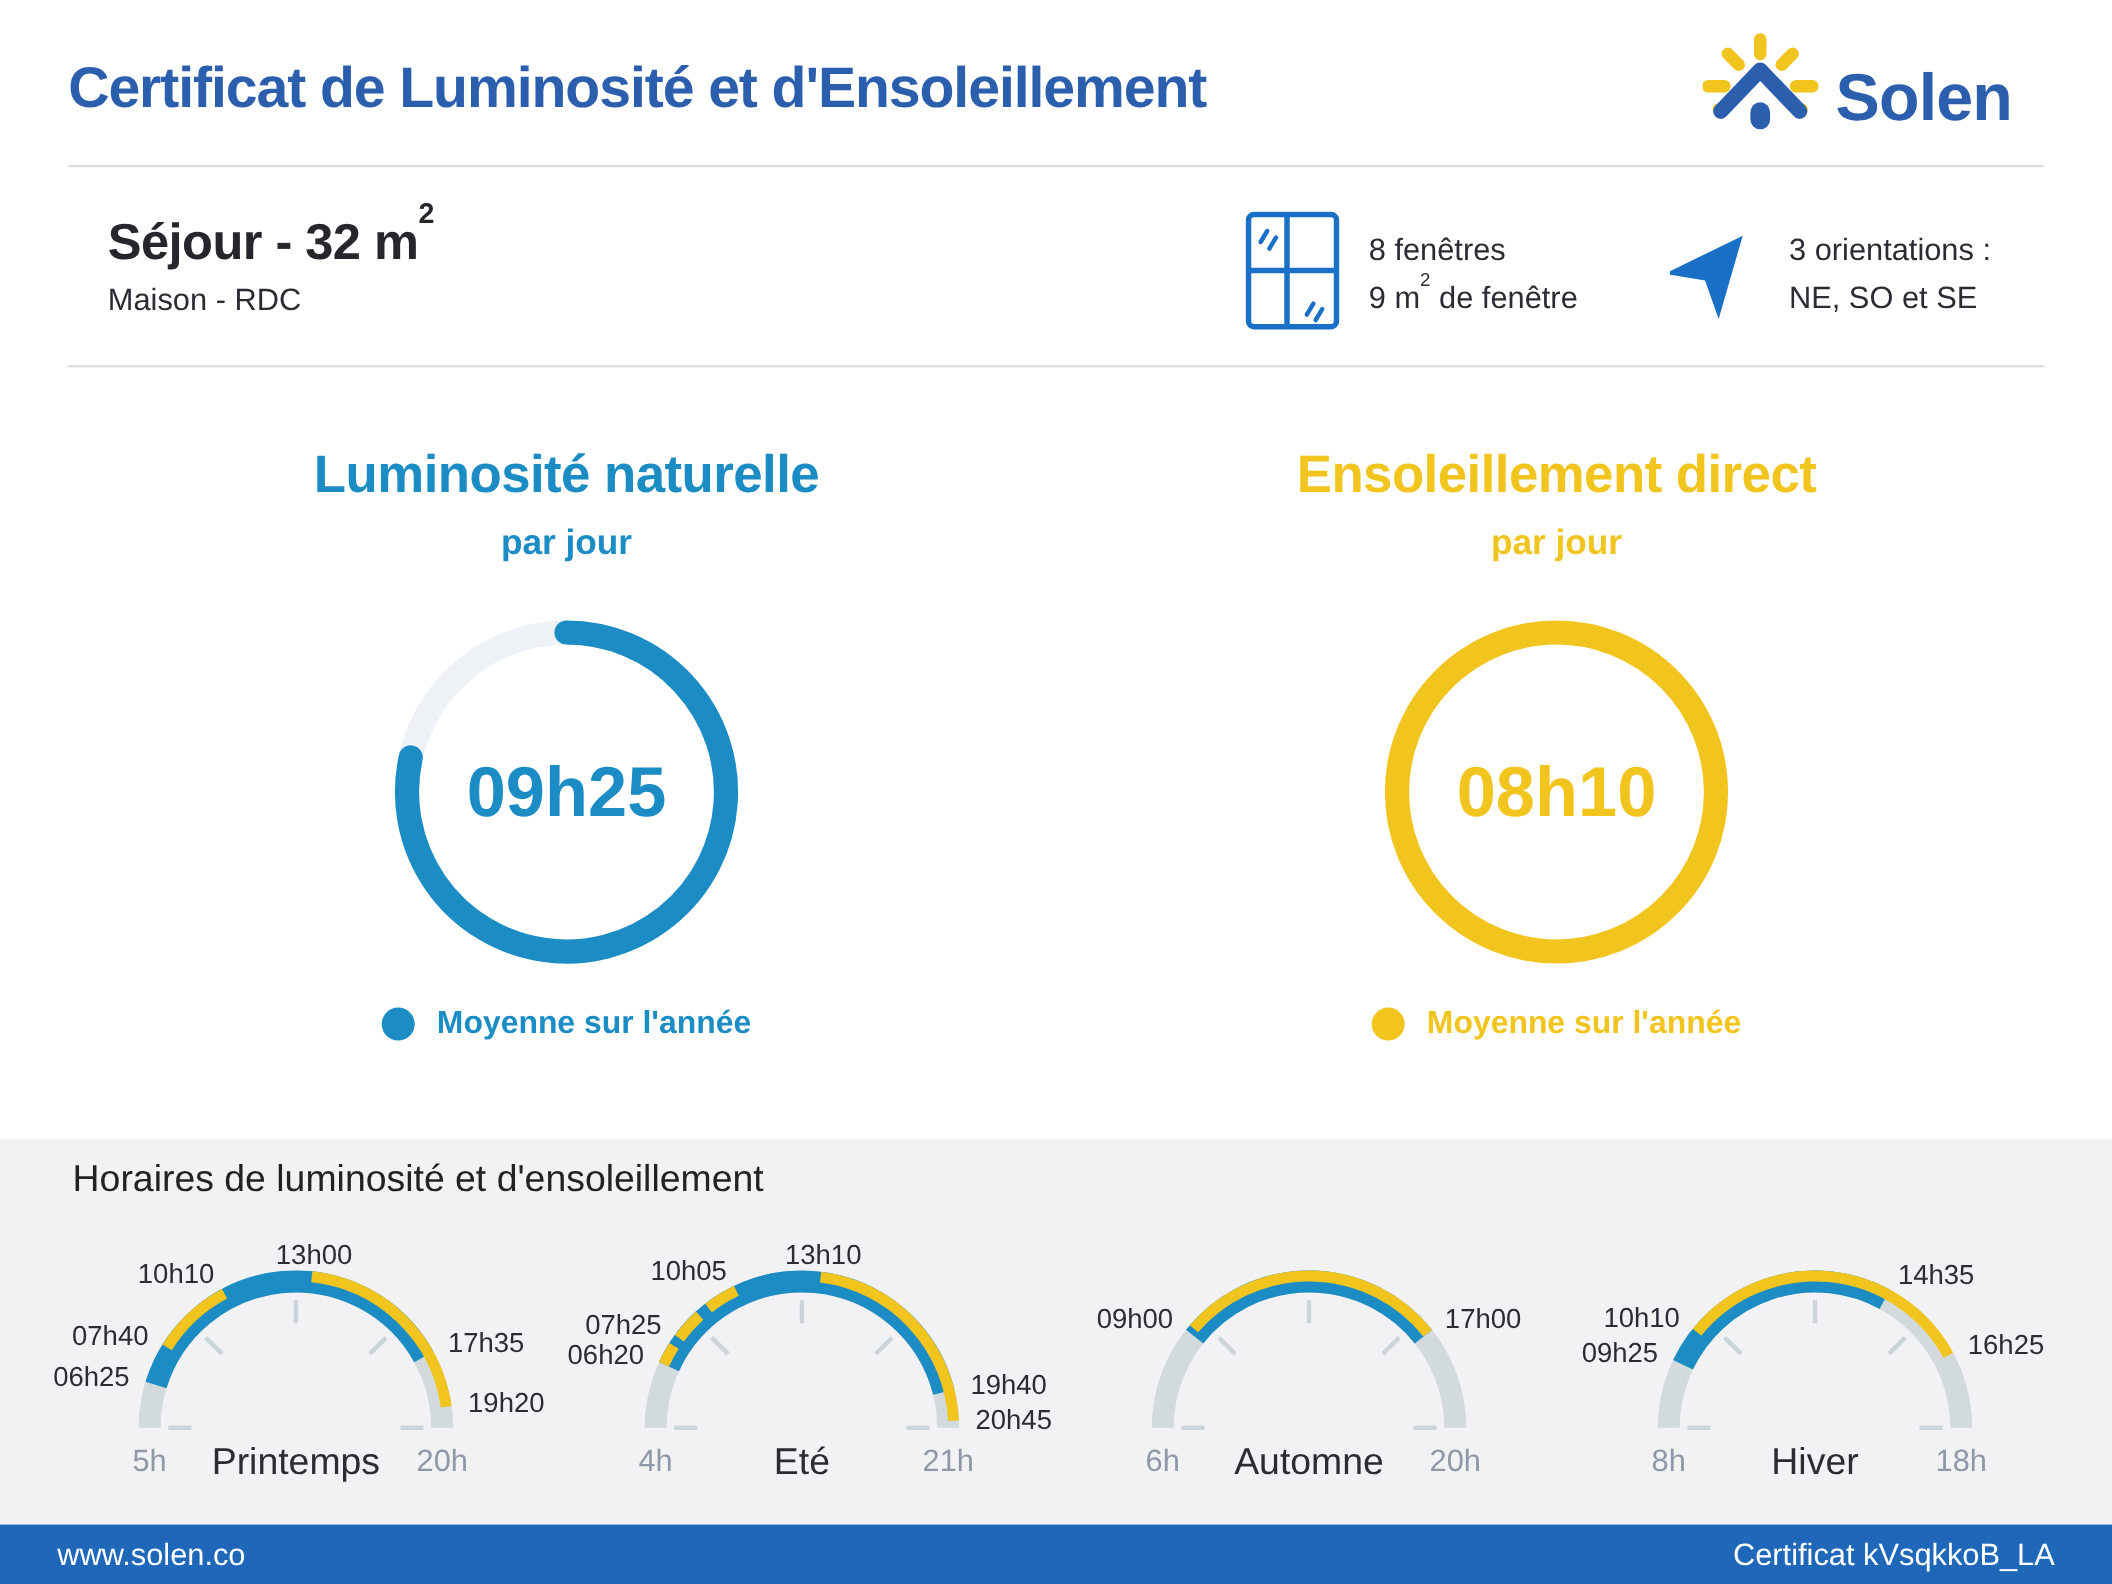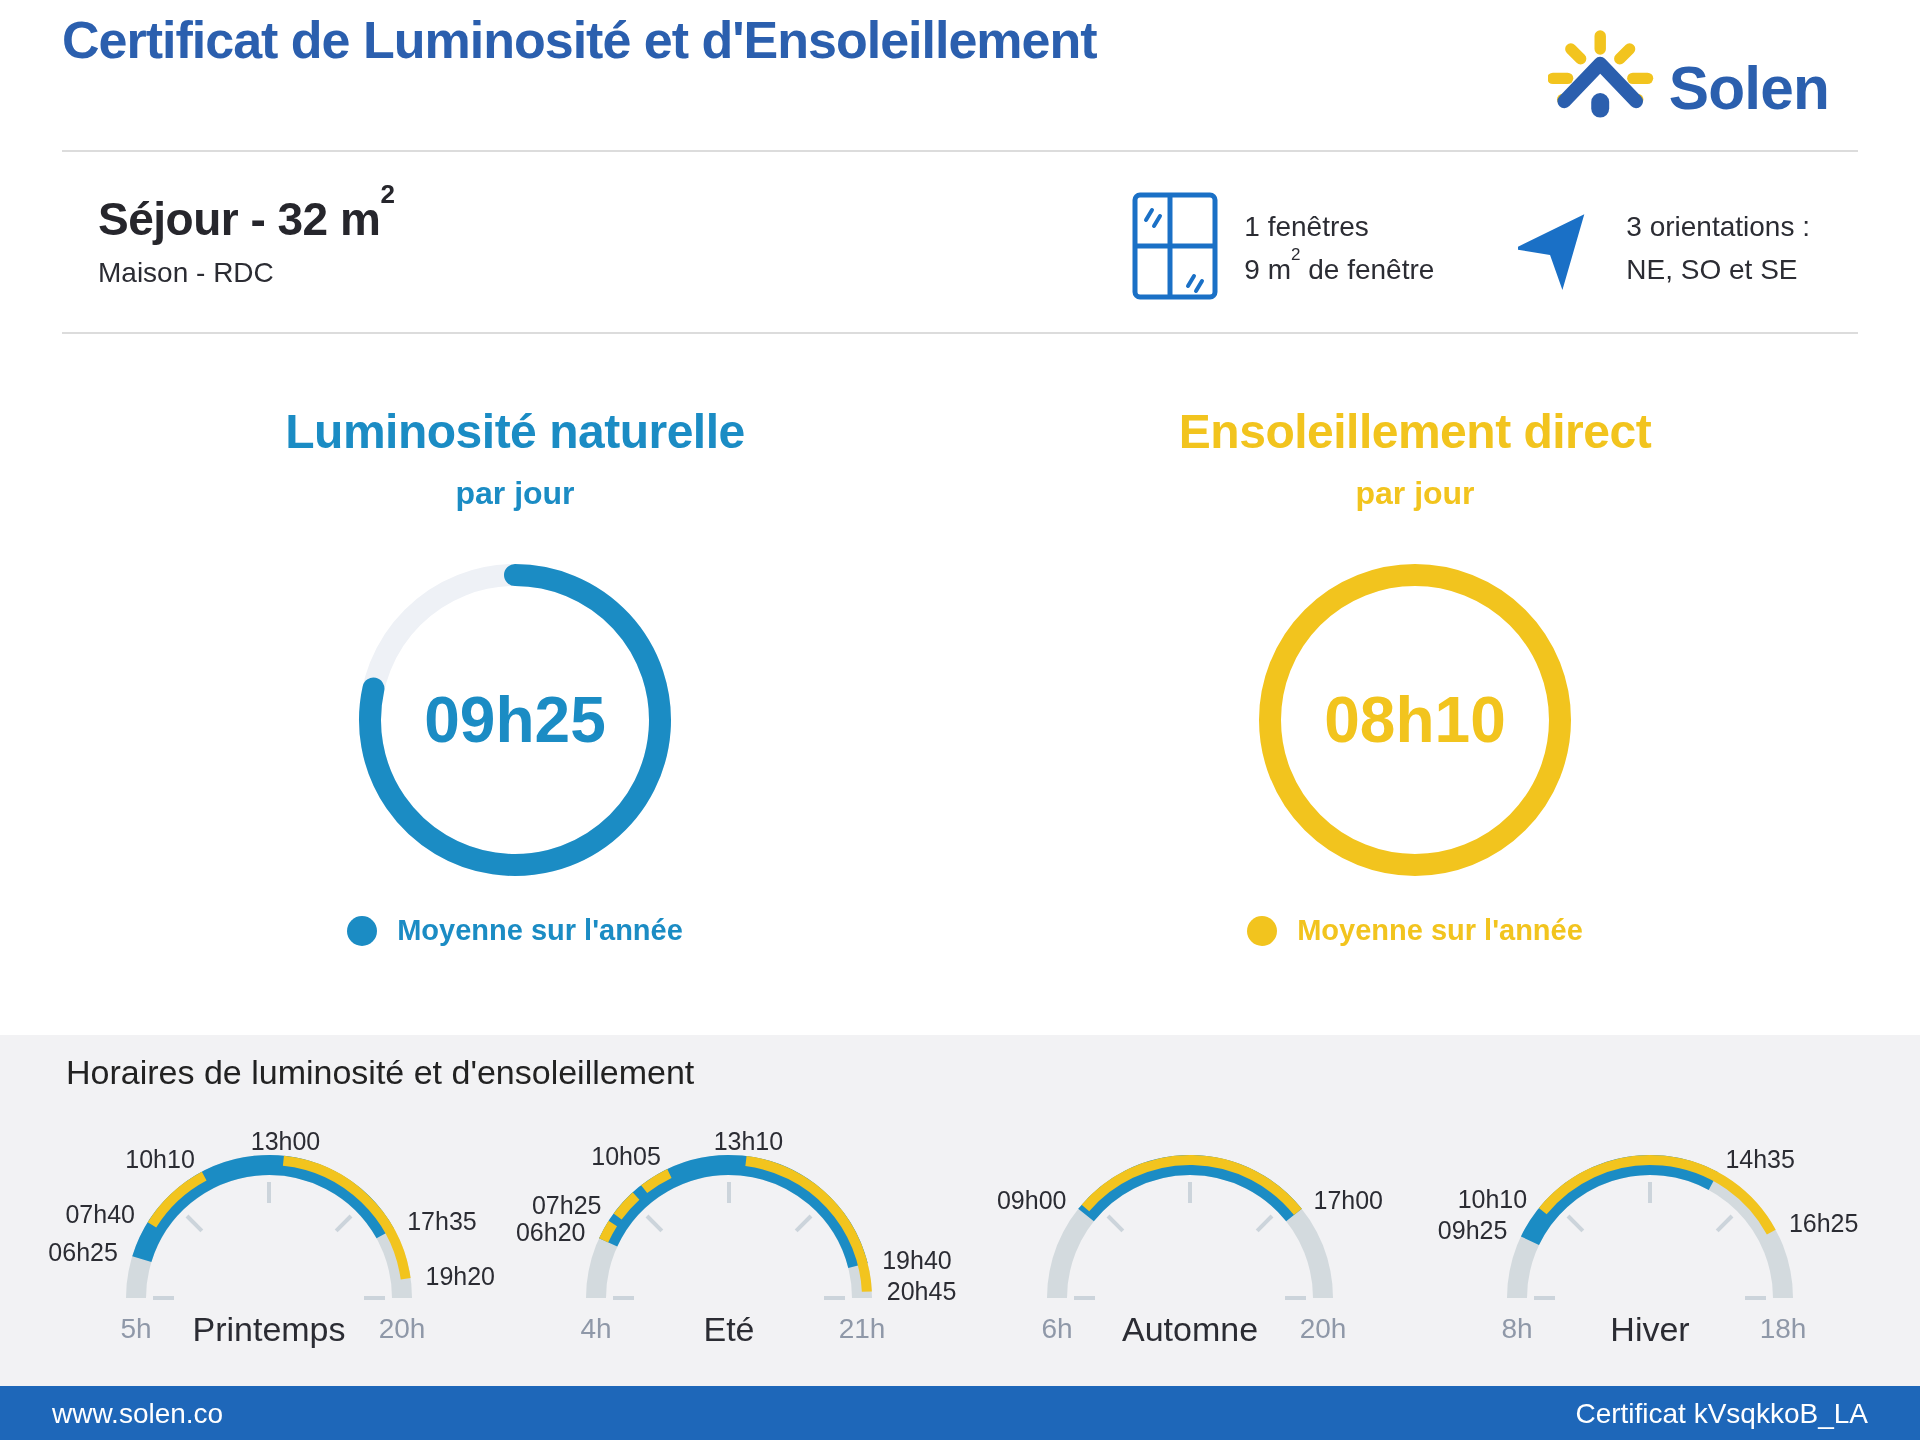--- a/index.html
+++ b/index.html
@@ -6,21 +6,21 @@
     --brand-blue:#2b5fae; --accent-blue:#1a70c6; --footer-blue:#1e67b9;
     --cyan:#1b8cc4; --yellow:#f2c41e; --track:#eef1f6; --band-gray:#d3dade;
     --tick:#ccd4db; --dark:#2b2c33; --gray-label:#8f98a8; --section-bg:#f2f2f4;
     --divider:#dcdcdc;
   }
   *{margin:0;padding:0;box-sizing:border-box;}
   body{width:1920px;height:1440px;background:#fff;
        font-family:"Liberation Sans","DejaVu Sans",sans-serif;color:var(--dark);}
   .page{width:1920px;height:1440px;position:relative;overflow:hidden;background:#fff;}
 
-  .header{height:150px;display:flex;justify-content:space-between;
+  .header{height:150px;display:flex;align-items:center;justify-content:space-between;
           padding:10px 62px 0 62px;}
   .header h1{font-size:52px;font-weight:bold;letter-spacing:-1px;color:var(--brand-blue);}
   .logo{display:flex;align-items:center;}
 
   .divider{border-top:2px solid var(--divider);margin:0 62px;}
 
   .room-row{height:180px;padding:40px 62px 0 98px;display:flex;align-items:flex-start;}
   .room-left{flex:1 1 auto;}
   .room-title{font-size:46px;font-weight:bold;color:#26262c;letter-spacing:-0.5px;}
   .room-title sup{font-size:26px;position:relative;top:-16px;}
@@ -98,21 +98,21 @@
             <line x1="3" y1="54" x2="83" y2="54" stroke="currentColor" stroke-width="5"></line>
             <g stroke="currentColor" stroke-width="4" stroke-linecap="round">
               <line x1="14" y1="28" x2="20" y2="18"></line>
               <line x1="22" y1="34" x2="28" y2="24"></line>
               <line x1="56" y1="94" x2="62" y2="84"></line>
               <line x1="64" y1="99" x2="70" y2="89"></line>
             </g>
           </svg>
         </span>
         <div class="info-lines">
-          <div>1 fenêtres</div>
+          <div>8 fenêtres</div>
           <div><span>9 m</span><sup>2</sup><span> de fenêtre</span></div>
         </div>
       </div>
       <div class="info-group">
         <span class="info-icon">
           <svg width="82" height="92" viewBox="0 0 100 100">
             <polygon points="50,0 89,88 50,65 11,88" fill="currentColor" transform="rotate(40 50 48)"></polygon>
           </svg>
         </span>
         <div class="info-lines">

